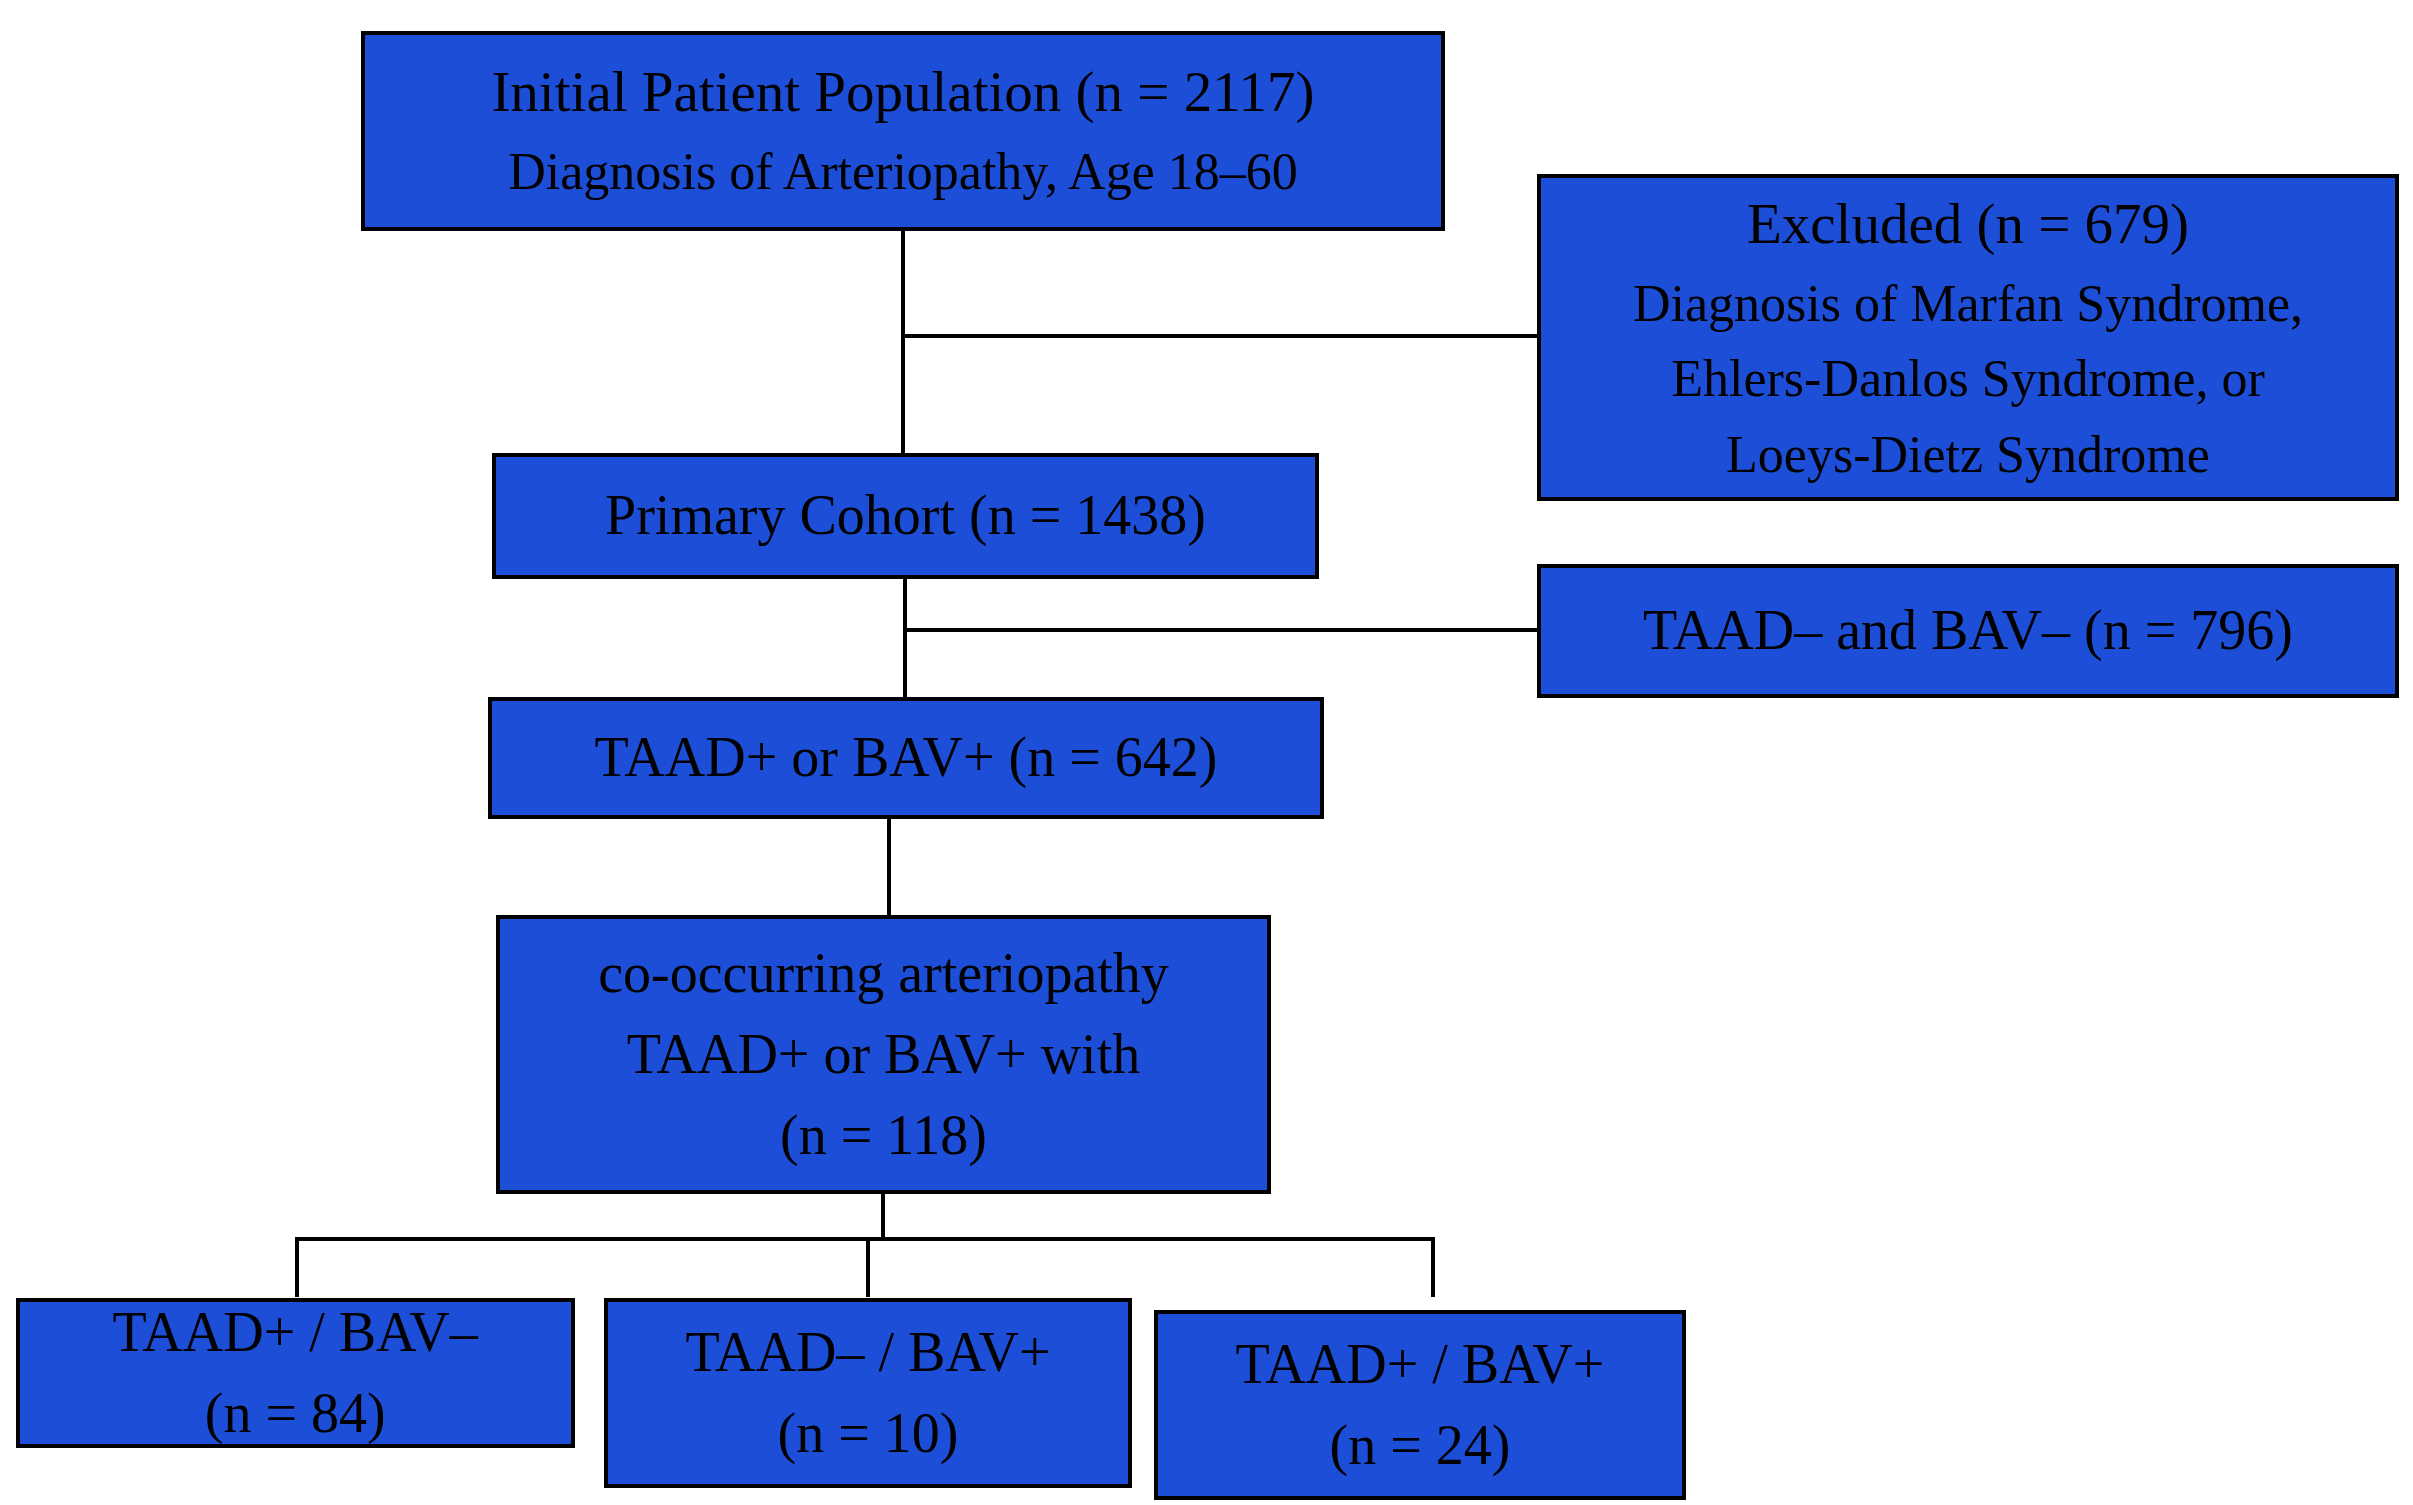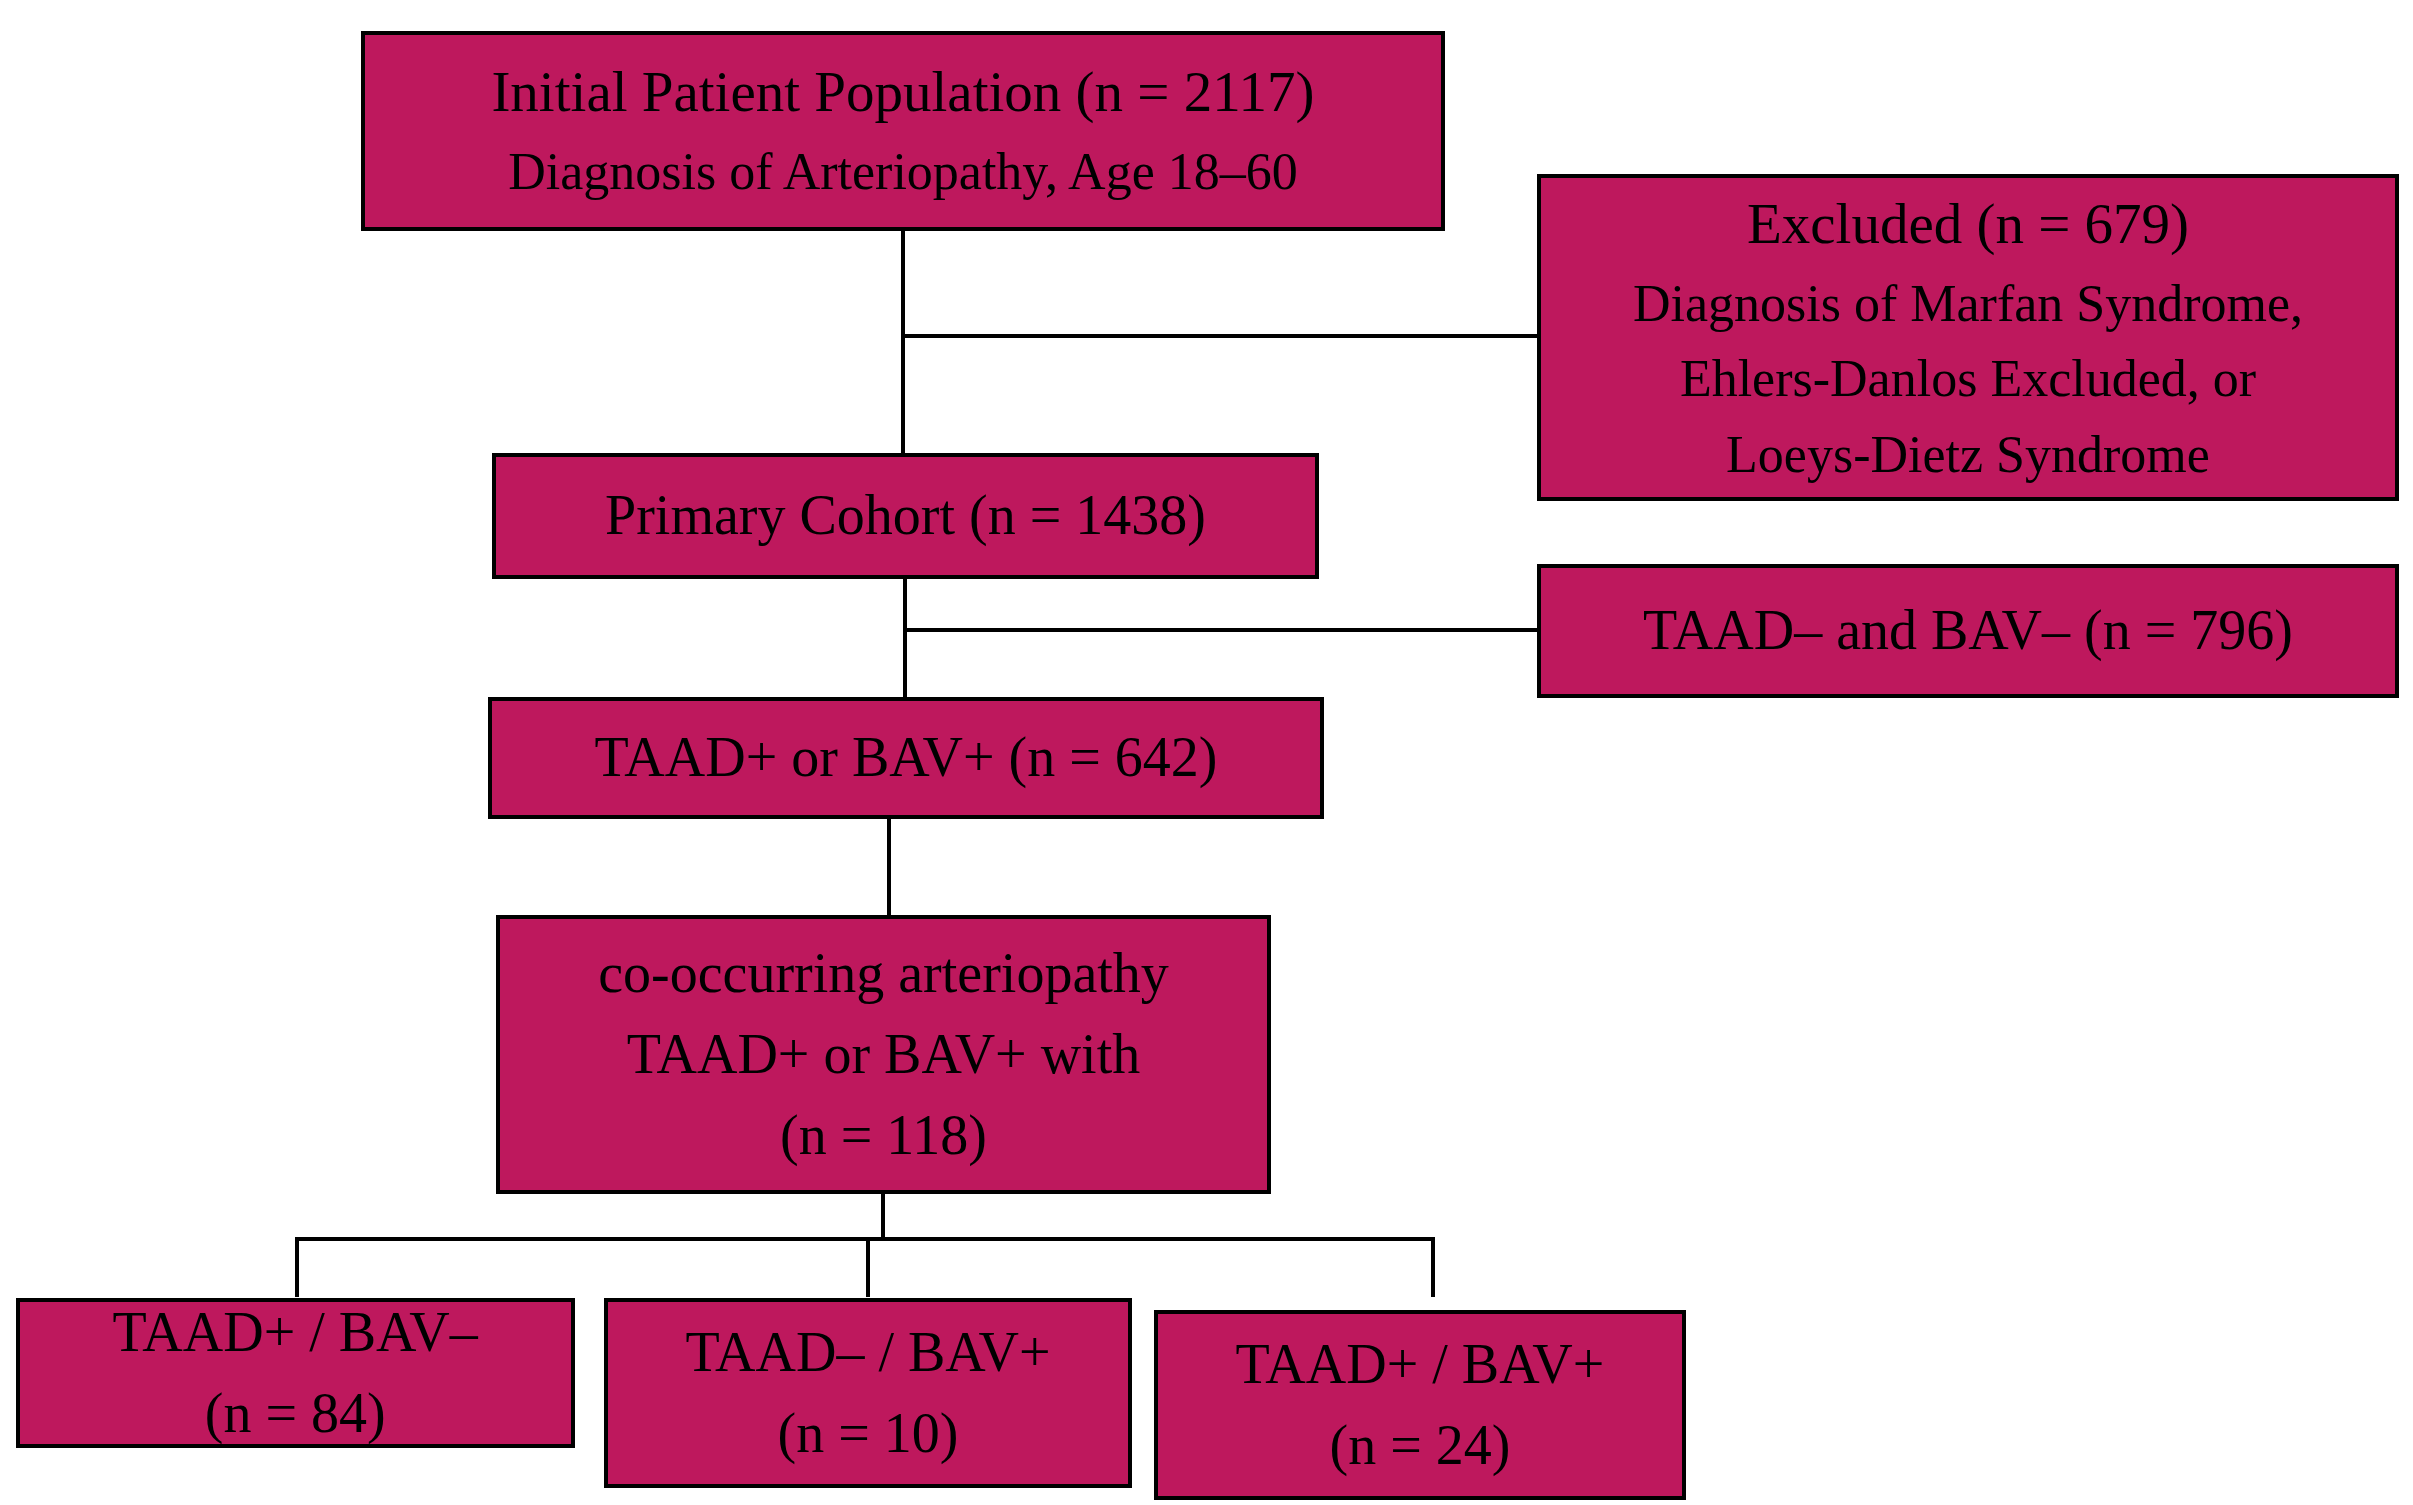--- a/index.html
+++ b/index.html
@@ -13,21 +13,21 @@
     height: 1505px;
     background: #ffffff;
     font-family: "Liberation Serif", "DejaVu Serif", serif;
     color: #000000;
     overflow: hidden;
   }
   .box {
     position: absolute;
     box-sizing: border-box;
     border: 4.4px solid #000000;
-    background: #be185d;
+    background: #1d4ed8;
     display: flex;
     flex-direction: column;
     align-items: center;
     justify-content: center;
     text-align: center;
   }
   .txt {
     white-space: nowrap;
     line-height: 1.45;
   }
@@ -59,21 +59,21 @@
   <div class="cline" style="left:1431px; top:1239px; width:4.4px; height:58px;"></div>
 
   <div class="box" style="left:361px; top:30.5px; width:1084px; height:200px;">
     <div class="txt lg">Initial Patient Population (n = 2117)</div>
     <div class="txt sm">Diagnosis of Arteriopathy, Age 18–60</div>
   </div>
 
   <div class="box" style="left:1537px; top:174px; width:862px; height:327px;">
     <div class="txt lg">Excluded (n = 679)</div>
     <div class="txt sm">Diagnosis of Marfan Syndrome,</div>
-    <div class="txt sm">Ehlers-Danlos Excluded, or</div>
+    <div class="txt sm">Ehlers-Danlos Syndrome, or</div>
     <div class="txt sm">Loeys-Dietz Syndrome</div>
   </div>
 
   <div class="box" style="left:492px; top:453px; width:827px; height:126px;">
     <div class="txt md">Primary Cohort (n = 1438)</div>
   </div>
 
   <div class="box" style="left:1537px; top:564px; width:862px; height:134px;">
     <div class="txt md">TAAD– and BAV– (n = 796)</div>
   </div>

